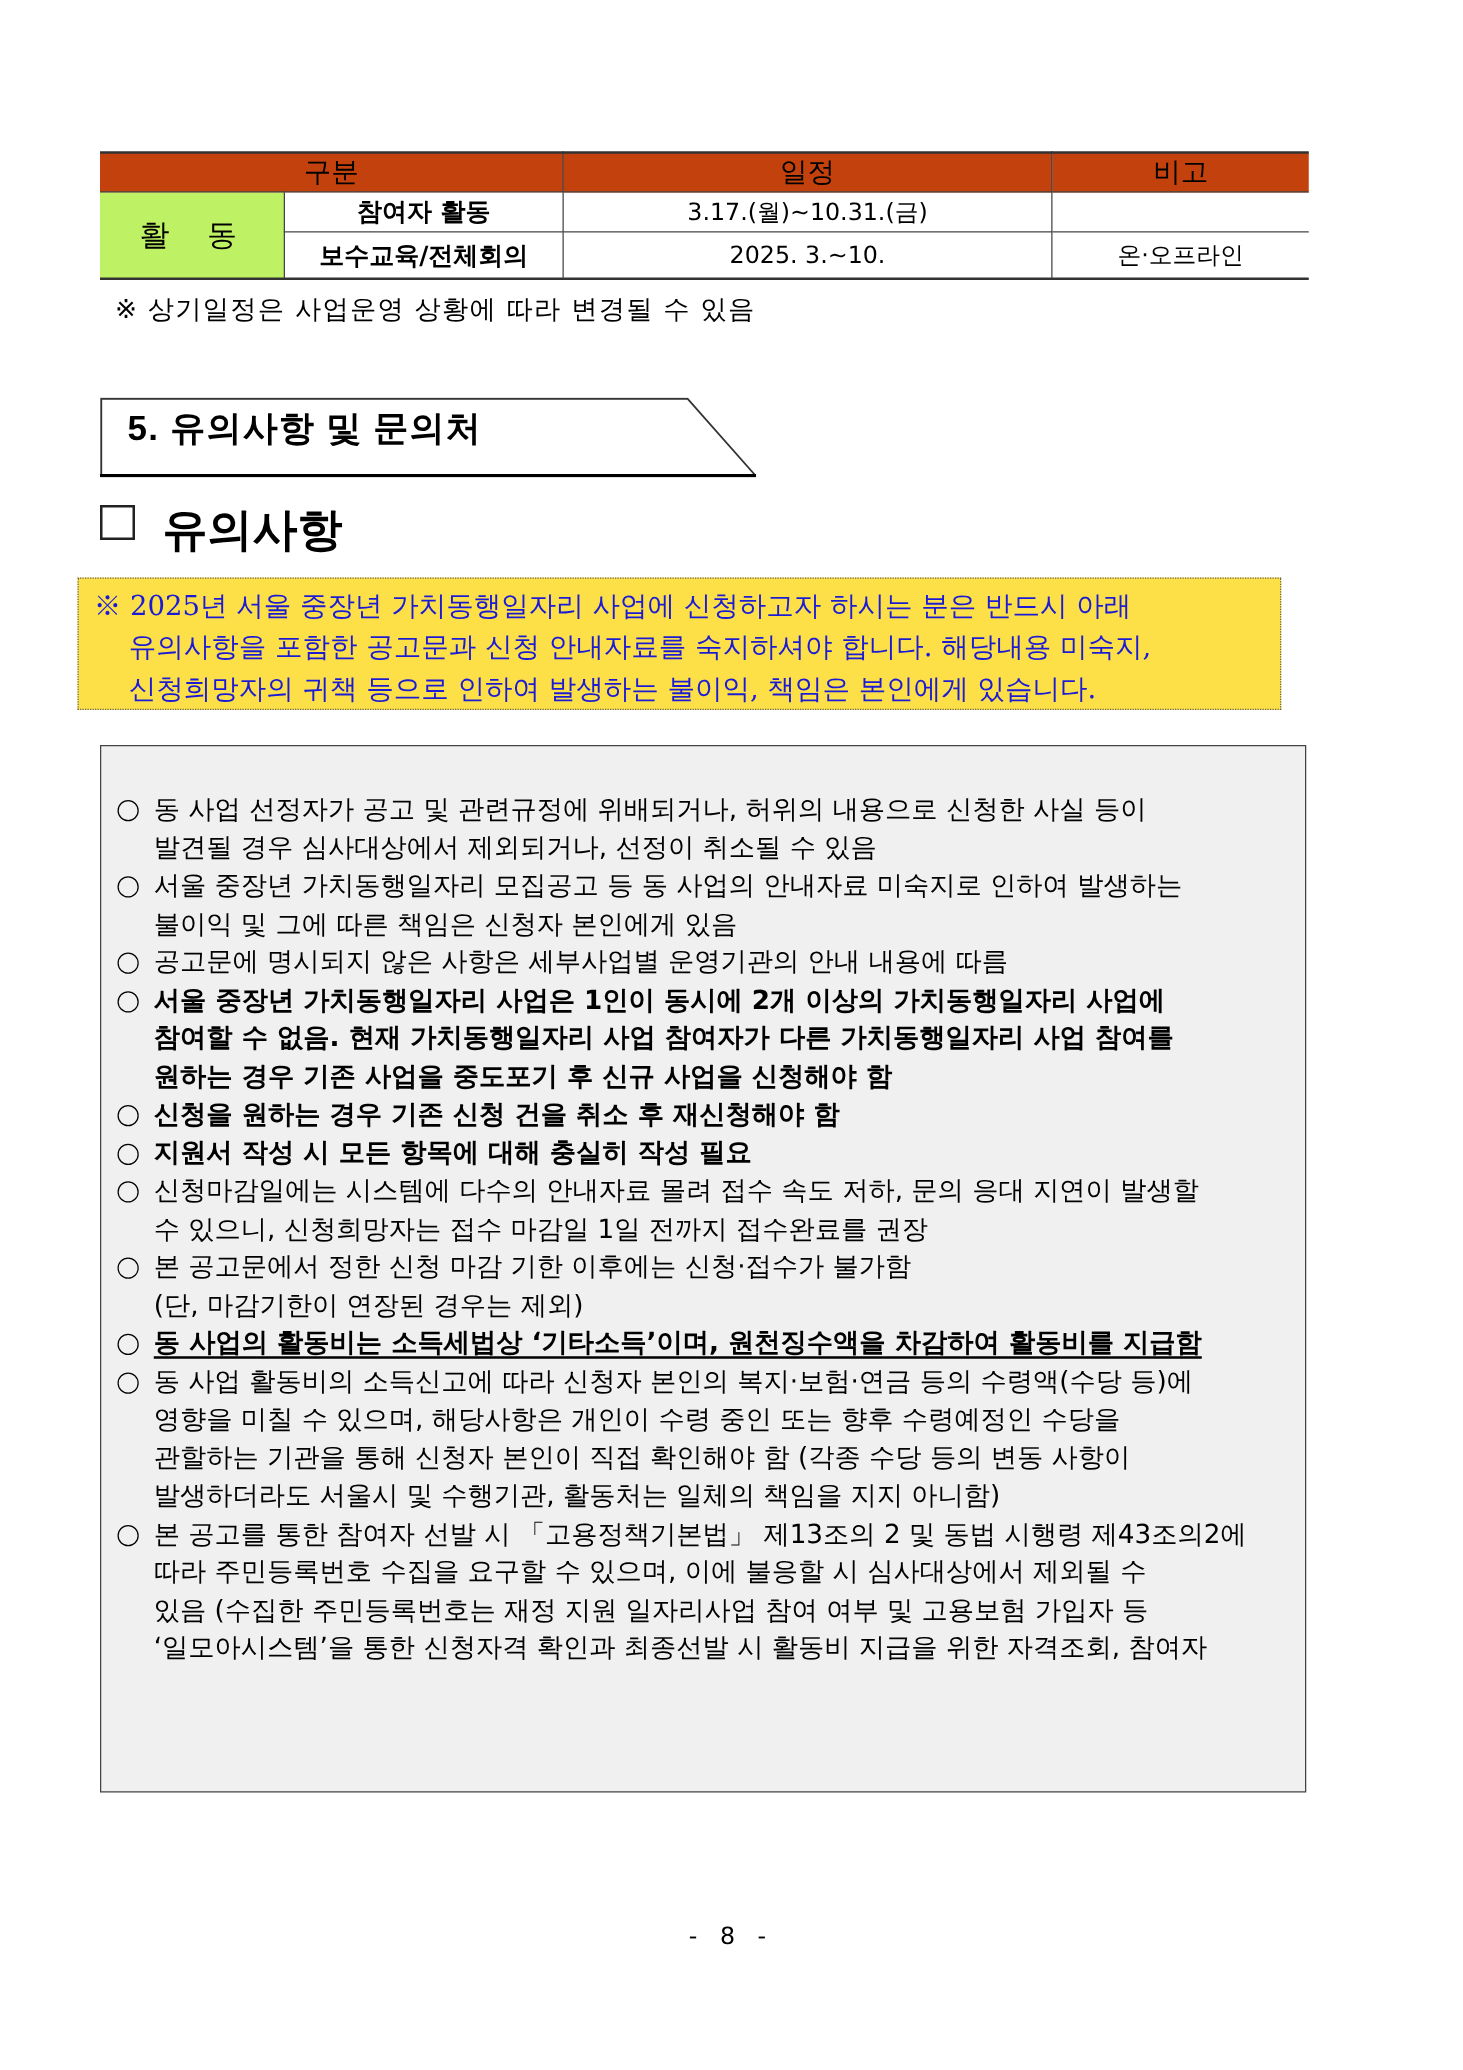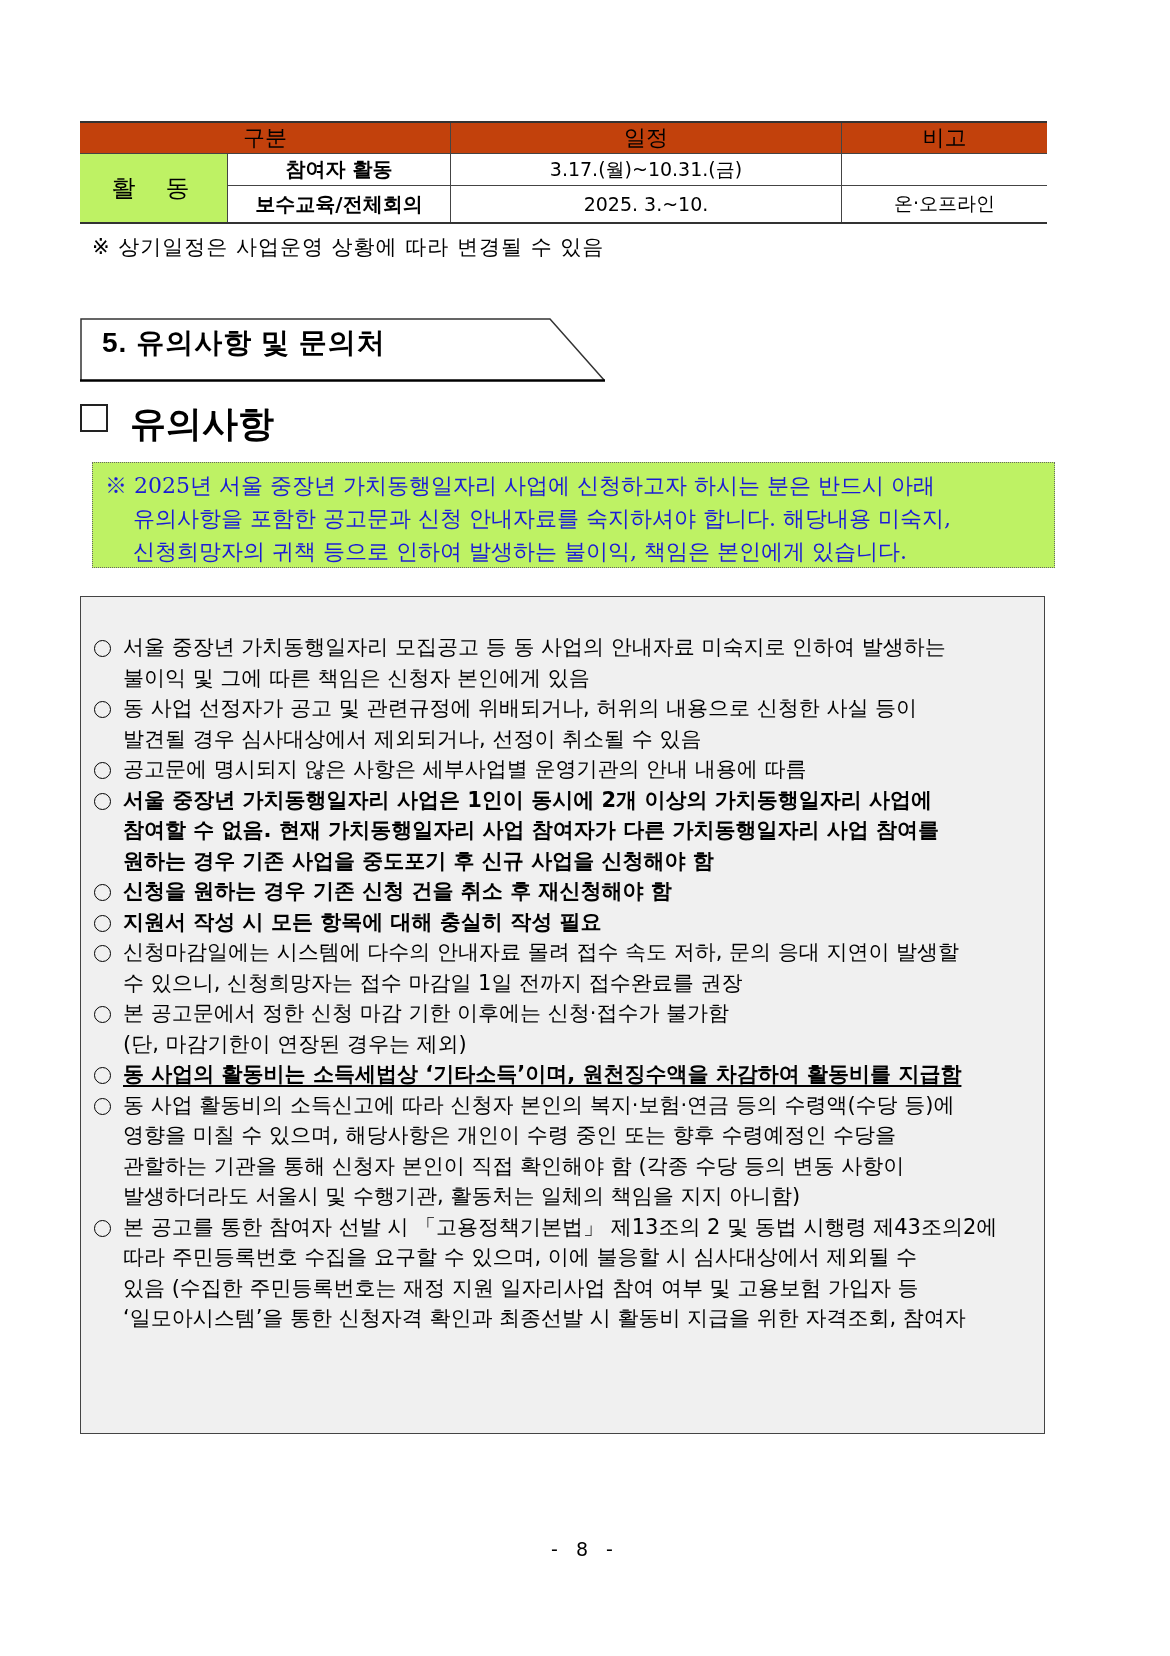--- a/index.html
+++ b/index.html
@@ -40,22 +40,22 @@
     .sub-head {
       position: absolute; left: 80px; top: 400px; display: flex; align-items: flex-start;
       font-size: 36px; font-weight: bold;
     }
     .checkbox {
       width: 24px; height: 24px; border: 2px solid #222; margin-right: 22px; margin-top: 4px;
       background: #fff;
     }
     
     .notice {
-      position: absolute; left: 92px; top: 462px; width: 963px; height: 106px;
-      background: #bef264; border: 1px dotted #666; color: #1b1bd6;
+      position: absolute; left: 62px; top: 462px; width: 963px; height: 106px;
+      background: #fde047; border: 1px dotted #666; color: #1b1bd6;
       font-family: "DejaVu Serif", "Liberation Serif", serif; font-size: 22px;
       box-sizing: border-box; padding: 6px 8px 0 12px; line-height: 33px;
     }
     .notice .line { white-space: nowrap; }
     .notice .indent { padding-left: 28px; }
     
     .caution {
       position: absolute; left: 80px; top: 596px; width: 965px; height: 838px;
       background: #f0f0f0; border: 1px solid #444; box-sizing: border-box;
       padding: 35px 12px 0 10px; font-size: 21px; line-height: 30.5px;
@@ -113,27 +113,27 @@
 
 <div class="notice">
   <div class="line">※ 2025년 서울 중장년 가치동행일자리 사업에 신청하고자 하시는 분은 반드시 아래</div>
   <div class="line indent">유의사항을 포함한 공고문과 신청 안내자료를 숙지하셔야 합니다. 해당내용 미숙지,</div>
   <div class="line indent">신청희망자의 귀책 등으로 인하여 발생하는 불이익, 책임은 본인에게 있습니다.</div>
 </div>
 
 <div class="caution">
   <div class="item">
     <span class="circle"></span>
-    <span class="cont">서울 중장년 가치동행일자리 모집공고 등 동 사업의 안내자료 미숙지로 인하여 발생하는</span>
-    <span class="cont">불이익 및 그에 따른 책임은 신청자 본인에게 있음</span>
+    <span class="cont">동 사업 선정자가 공고 및 관련규정에 위배되거나, 허위의 내용으로 신청한 사실 등이</span>
+    <span class="cont">발견될 경우 심사대상에서 제외되거나, 선정이 취소될 수 있음</span>
   </div>
   <div class="item">
     <span class="circle"></span>
-    <span class="cont">동 사업 선정자가 공고 및 관련규정에 위배되거나, 허위의 내용으로 신청한 사실 등이</span>
-    <span class="cont">발견될 경우 심사대상에서 제외되거나, 선정이 취소될 수 있음</span>
+    <span class="cont">서울 중장년 가치동행일자리 모집공고 등 동 사업의 안내자료 미숙지로 인하여 발생하는</span>
+    <span class="cont">불이익 및 그에 따른 책임은 신청자 본인에게 있음</span>
   </div>
   <div class="item">
     <span class="circle"></span>
     <span class="cont">공고문에 명시되지 않은 사항은 세부사업별 운영기관의 안내 내용에 따름</span>
   </div>
   <div class="item bold">
     <span class="circle"></span>
     <span class="cont">서울 중장년 가치동행일자리 사업은 1인이 동시에 2개 이상의 가치동행일자리 사업에</span>
     <span class="cont">참여할 수 없음. 현재 가치동행일자리 사업 참여자가 다른 가치동행일자리 사업 참여를</span>
     <span class="cont">원하는 경우 기존 사업을 중도포기 후 신규 사업을 신청해야 함</span>

